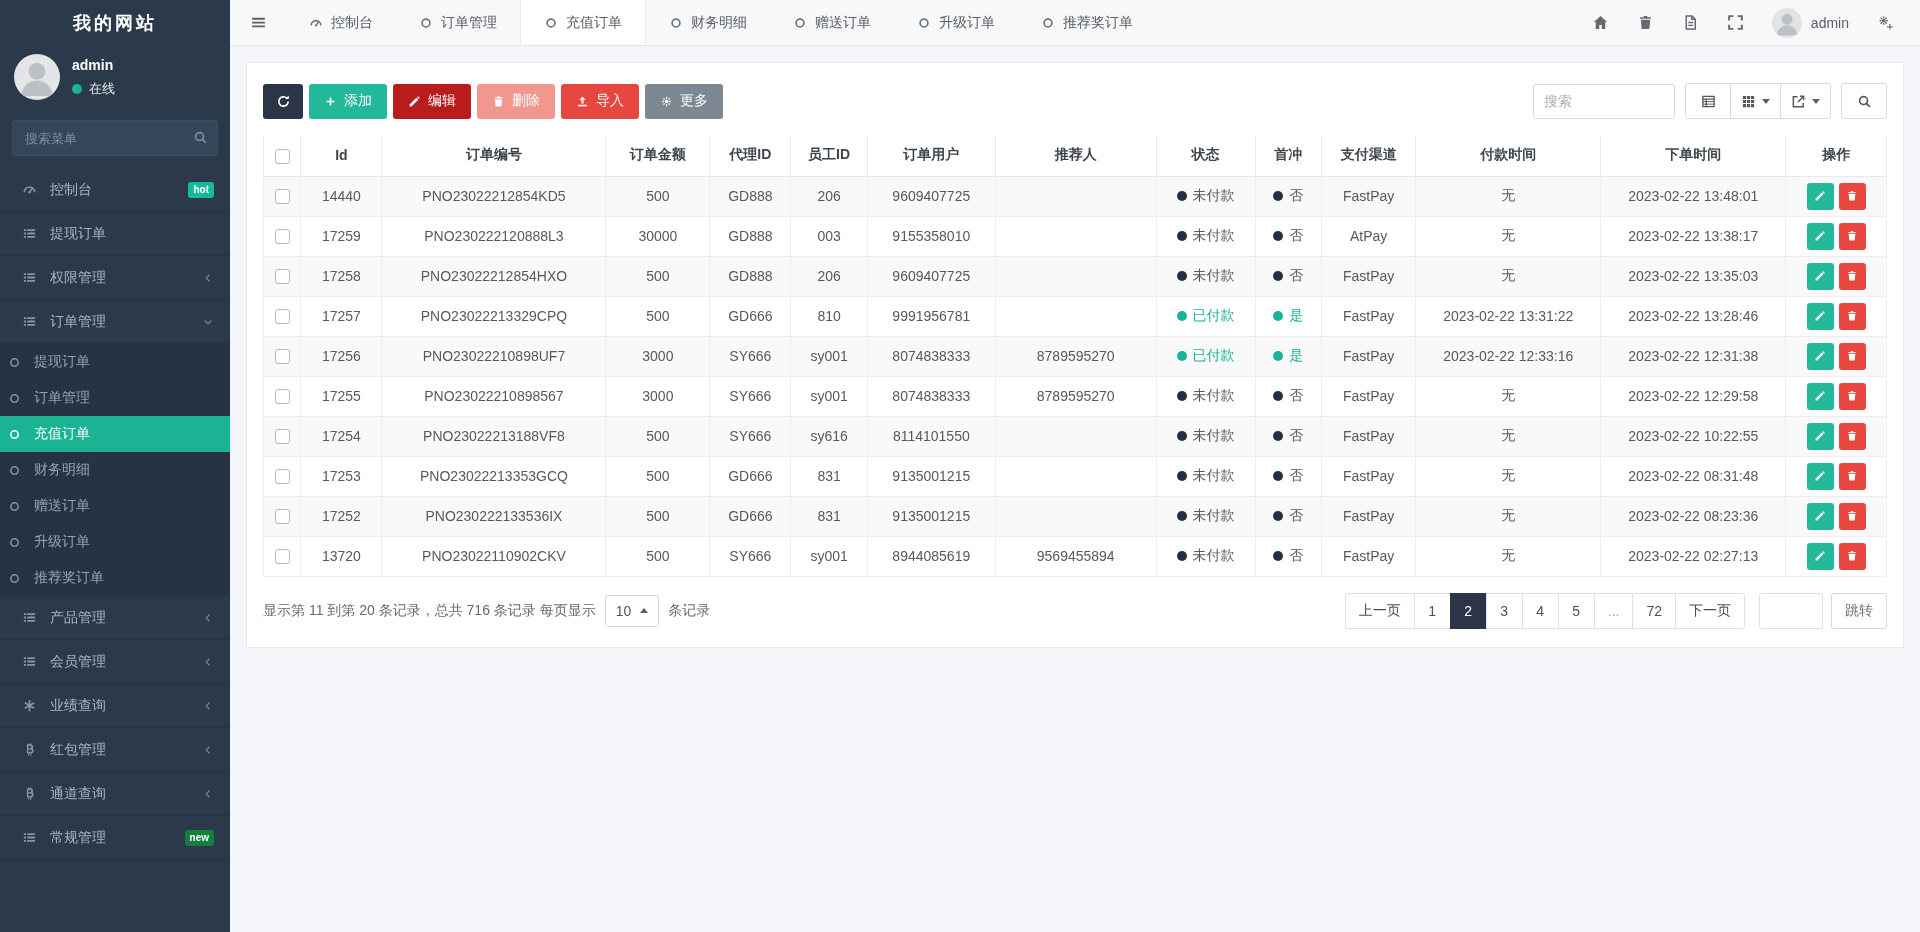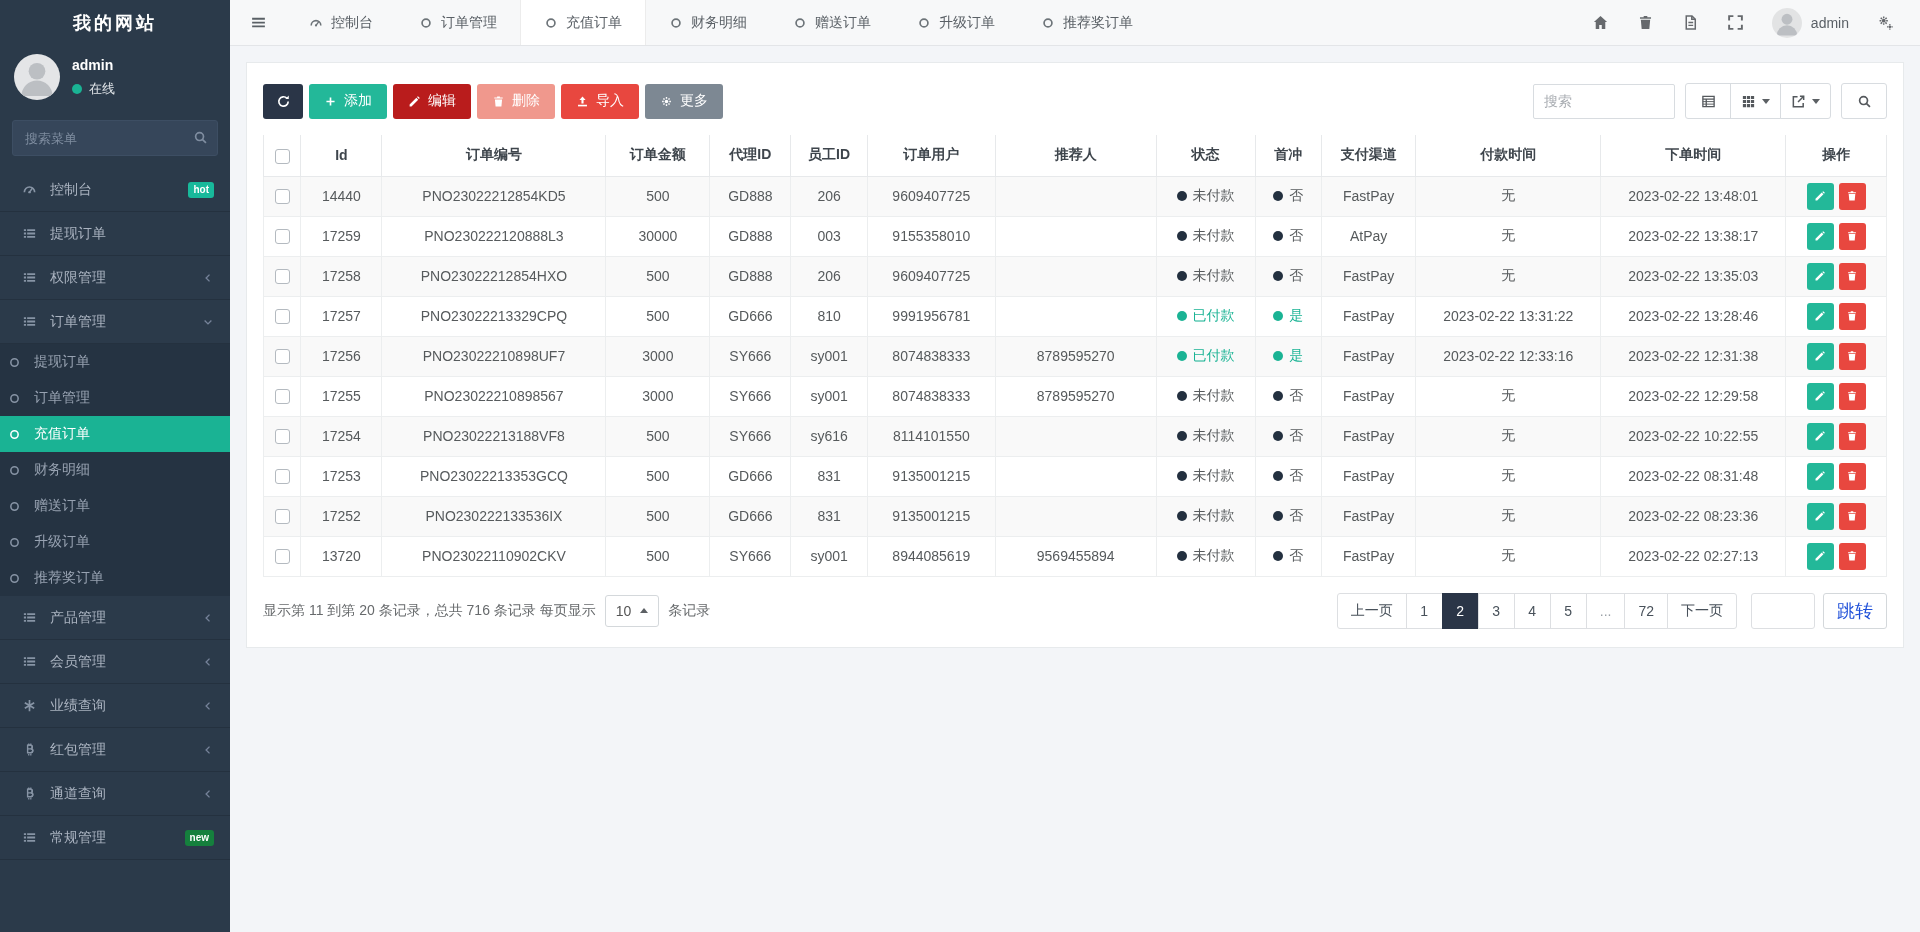--- a/index.html
+++ b/index.html
@@ -101,21 +101,21 @@
   .left-summary { display:flex; align-items:center; gap:9px; }
   .pagesize-btn { height:32px; padding:0 10px; border:1px solid #d4d8db; background:#fff; border-radius:3px; display:inline-flex; align-items:center; gap:9px; color:#555; cursor:pointer; font-family:inherit; font-size:14px; }
   .pager-zone { display:flex; align-items:center; }
   .pager { display:flex; }
   .page-btn { min-width:37px; height:36px; padding:0 13px; border:1px solid #dddfe2; background:#fff; display:inline-flex; align-items:center; justify-content:center; color:#48515a; cursor:pointer; margin-left:-1px; font-family:inherit; font-size:14px; }
   .pager .page-btn:first-child { border-radius:3px 0 0 3px; margin-left:0; }
   .pager .page-btn:last-child { border-radius:0 3px 3px 0; }
   .page-btn.active { background:#2a3547; border-color:#2a3547; color:#fff; }
   .page-btn.ellipsis { color:#9aa0a6; cursor:default; }
   .jump-input { width:64px; height:36px; border:1px solid #dddfe2; border-radius:3px; margin-left:14px; outline:none; padding:0 8px; font-family:inherit; }
-  .jump-btn { height:36px; padding:0 13px; border:1px solid #d4d8db; background:#fff; border-radius:3px; margin-left:8px; color:#1d4ed8; cursor:pointer; font-family:inherit; font-size:18px; }
+  .jump-btn { height:36px; padding:0 13px; border:1px solid #d4d8db; background:#fff; border-radius:3px; margin-left:8px; color:#737373; cursor:pointer; font-family:inherit; font-size:14px; }
   .icon svg, .mi-icon svg, .chev svg, .nav-icon svg { display:block; width:100%; height:100%; }
   .icon, .mi-icon, .chev, .nav-icon { display:inline-block; }
 </style>
 </head>
 <body>
 
 <div class="app">
 
   <aside class="sidebar">
     <div class="sidebar-title">我的网站</div>

